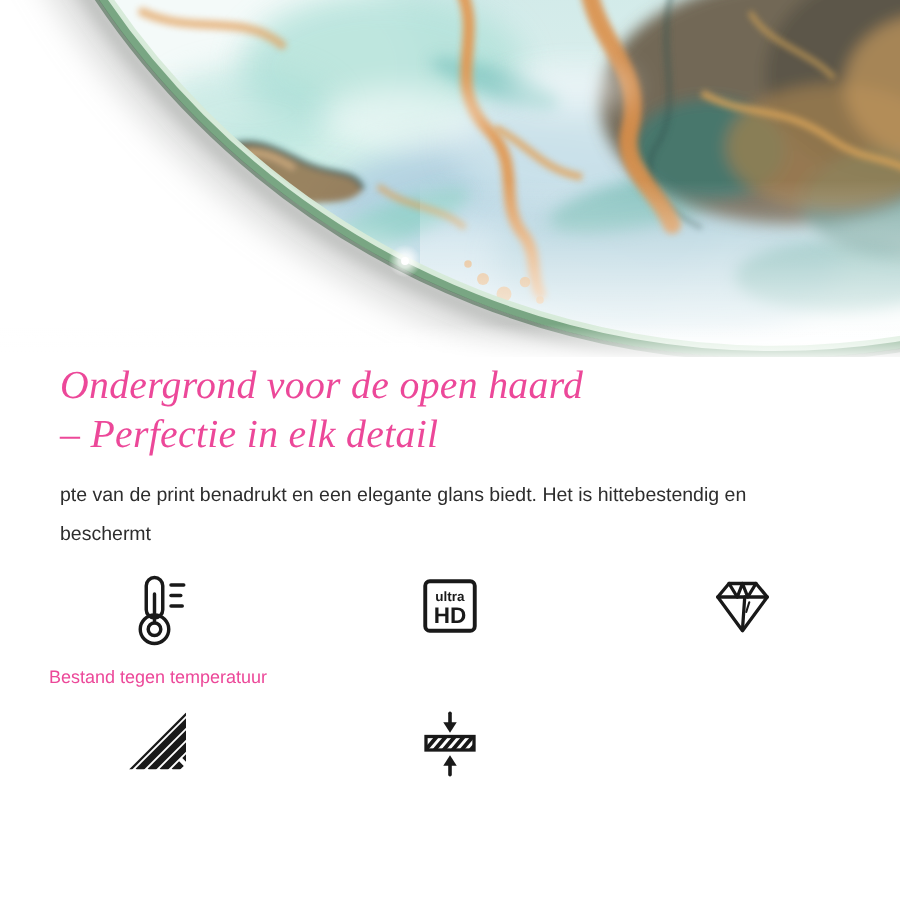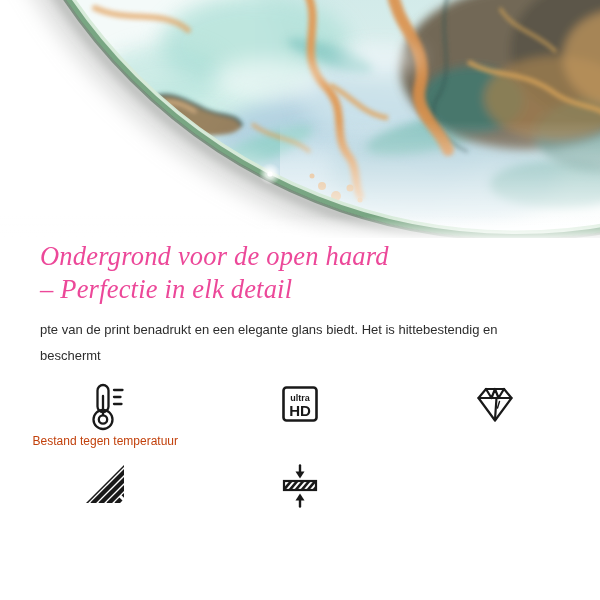--- a/index.html
+++ b/index.html
@@ -15,21 +15,21 @@
     font-size:26.5px;line-height:33px;color:#ec4899;letter-spacing:.2px;font-style:italic;
   }
   .desc{margin:11px 40px 0 40px;font-size:13px;line-height:26px;color:#2d2d2d;}
   .desc span{display:block;}
   .features{
     display:grid;grid-template-columns:1fr 1fr 1fr;
     margin-top:13px;padding:0 8px;row-gap:15px;
   }
   .feature{display:flex;flex-direction:column;align-items:center;}
   .ic{height:52px;display:flex;justify-content:center;}
-  .flabel{font-size:12px;color:#c2410c;margin-top:0;line-height:14px;}
+  .flabel{font-size:12px;color:#ec4899;margin-top:10px;line-height:14px;}
   .icon-stroke{stroke:#191919;fill:none;stroke-width:2.3;}
 </style>
 </head>
 <body>
 
 <div class="page">
 
   <div class="hero">
     <svg width="600" height="238" viewBox="0 0 600 238">
       <defs>

